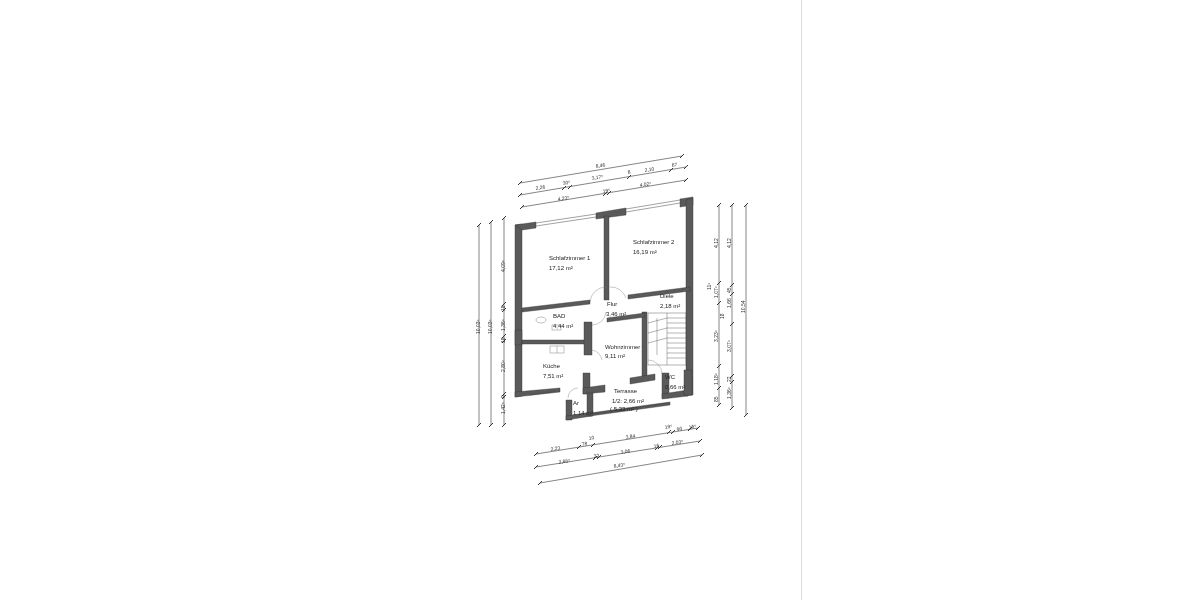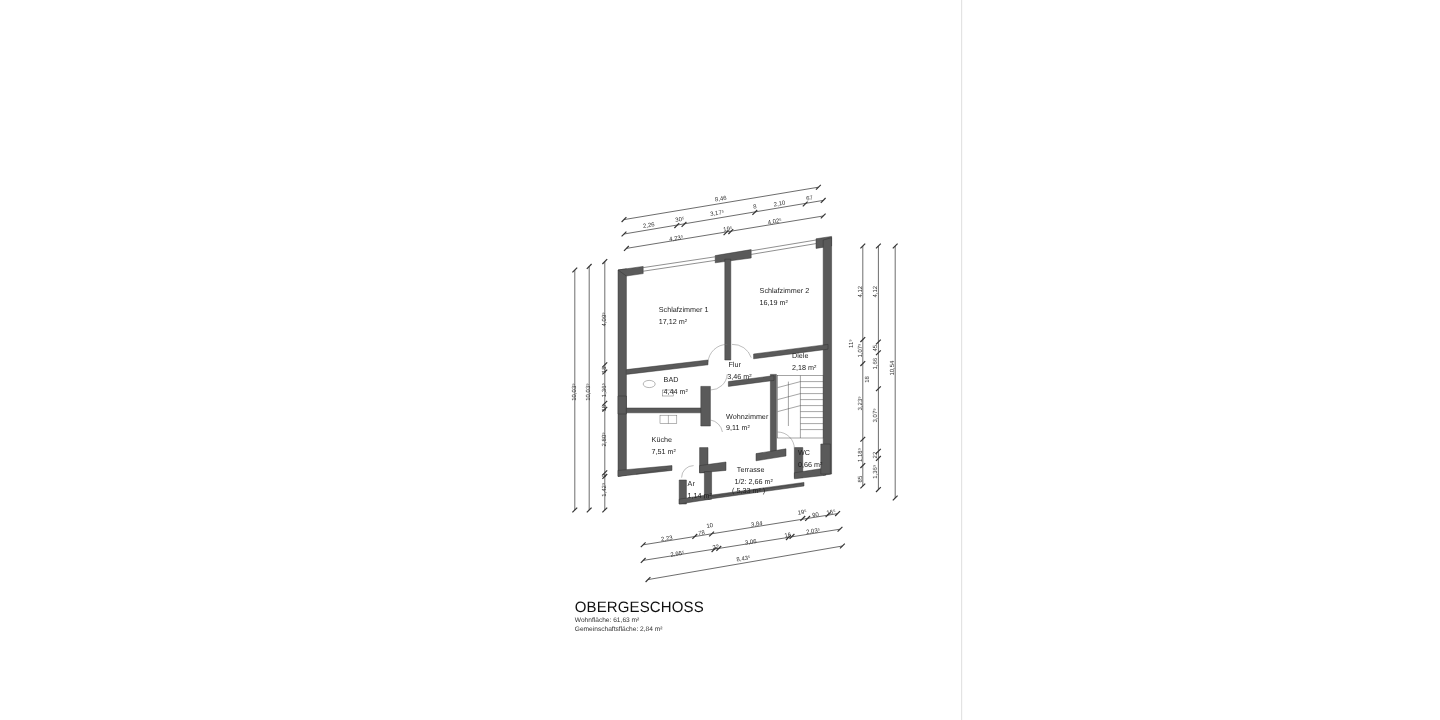--- a/index.html
+++ b/index.html
@@ -269,21 +269,16 @@
       <text class="room-label" x="665" y="379">WC</text>
       <text class="room-label" x="665" y="389">0,66 m²</text>
       <text class="room-label" x="573" y="405">Ar</text>
       <text class="room-label" x="573" y="415">1,14 m²</text>
       <text class="room-label" x="614" y="393">Terrasse</text>
       <text class="room-label" x="612" y="403">1/2: 2,66 m²</text>
       <text class="room-label" x="610" y="411">( 5,33 m² )</text>
     </g>
   </svg>
 
-  <div class="title-block">
-    <div class="title">OBERGESCHOSS</div>
-    <div class="sub">Wohnfläche: 61,63 m²</div>
-    <div class="sub">Gemeinschaftsfläche: 2,84 m²</div>
-  </div>
 </div>
 
 <div class="divider"></div>
 <div class="right-pane"></div>
 
 </body></html>

